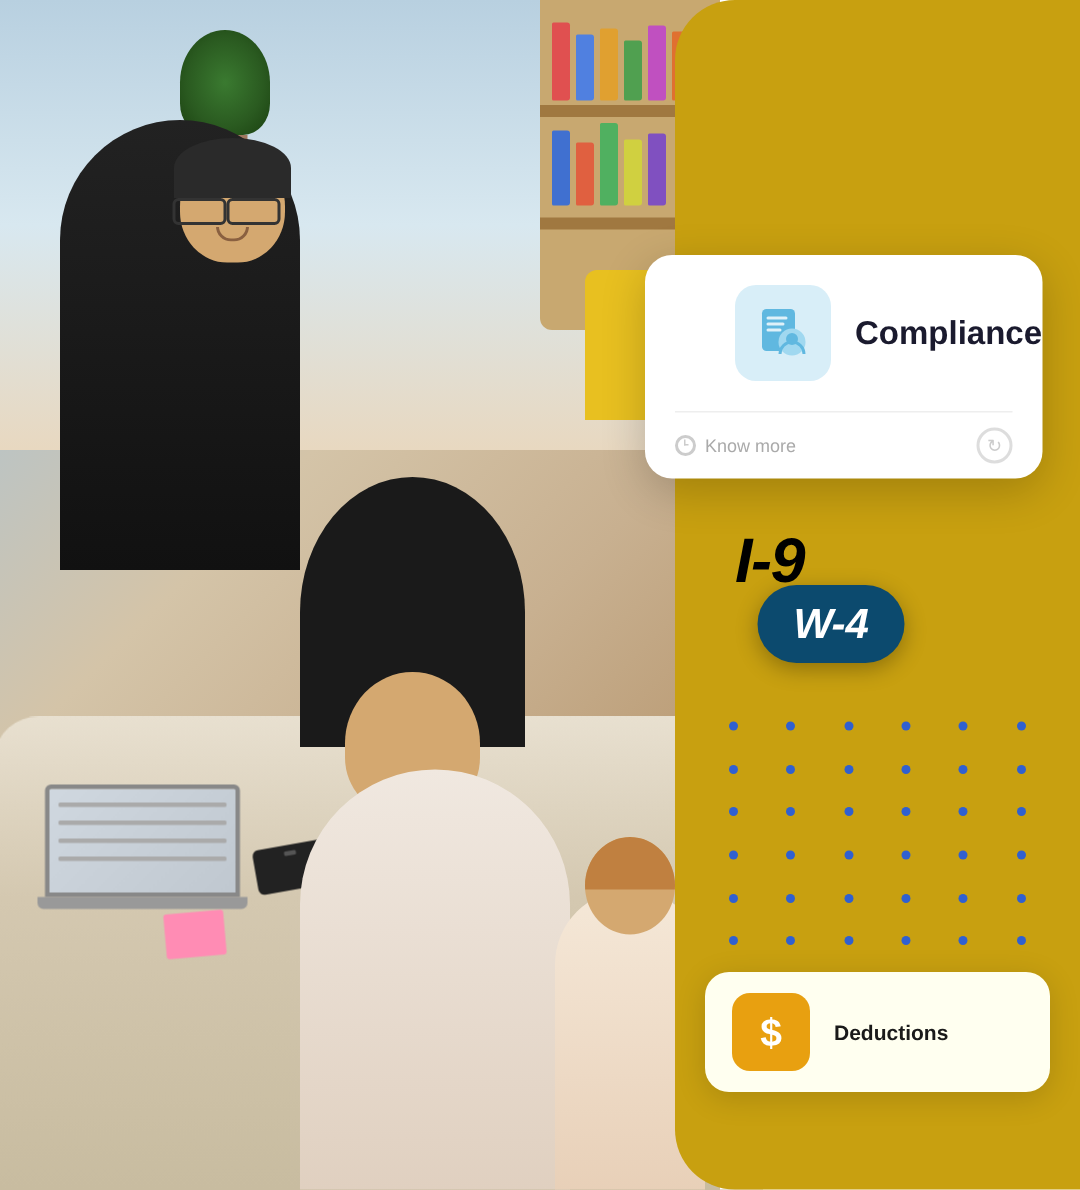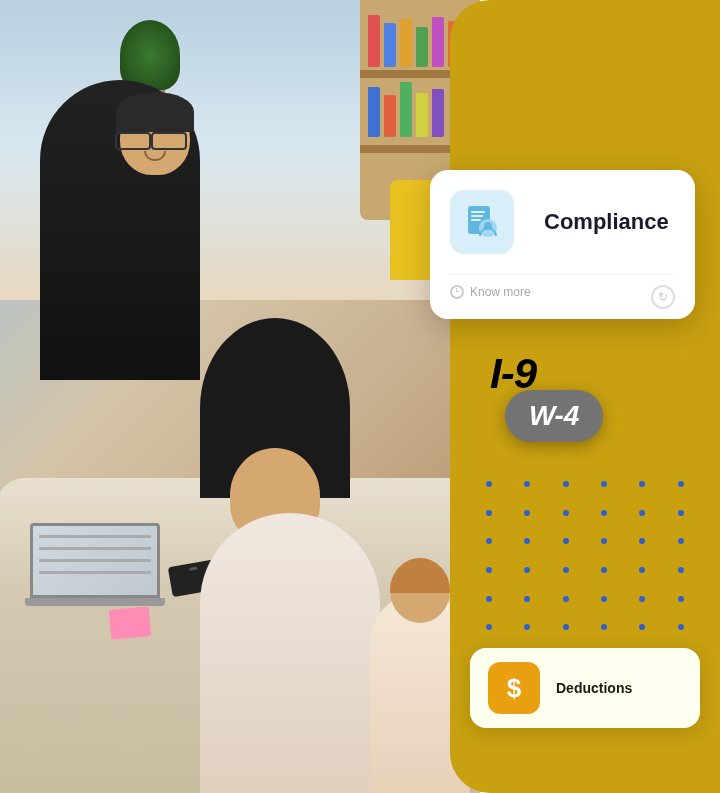--- a/index.html
+++ b/index.html
@@ -263,21 +263,21 @@
       color: #000000;
       font-style: italic;
       letter-spacing: -1px;
     }
 
     
     .w4-badge {
       position: absolute;
       top: 390px;
       left: 55px;
-      background: #737373;
+      background: #0c4a6e;
       color: white;
       font-size: 28px;
       font-weight: 900;
       padding: 10px 24px;
       border-radius: 50px;
       font-style: italic;
       box-shadow: 0 4px 15px rgba(0,0,0,0.3);
     }
 
     
@@ -288,22 +288,23 @@
       right: 15px;
       background: white;
       border-radius: 18px;
       padding: 20px 20px 0 20px;
       box-shadow: 0 8px 30px rgba(0,0,0,0.2);
     }
 
     .card-header {
       display: flex;
       align-items: center;
-      gap: 30px;
+      gap: 16px;
       margin-bottom: 20px;
+      margin-left: 40px;
     }
 
     .card-icon-wrap {
       width: 64px;
       height: 64px;
       background: #d8eef8;
       border-radius: 14px;
       display: flex;
       align-items: center;
       justify-content: center;
@@ -319,21 +320,21 @@
       font-size: 22px;
       font-weight: 700;
       color: #1a1a2e;
       line-height: 1.2;
     }
 
     .card-footer {
       border-top: 1px solid #eee;
       padding: 10px 0;
       display: flex;
-      align-items: flex-start;
+      align-items: center;
       justify-content: space-between;
     }
 
     .card-footer-text {
       font-size: 12px;
       color: #aaa;
       display: flex;
       align-items: center;
       gap: 6px;
     }

